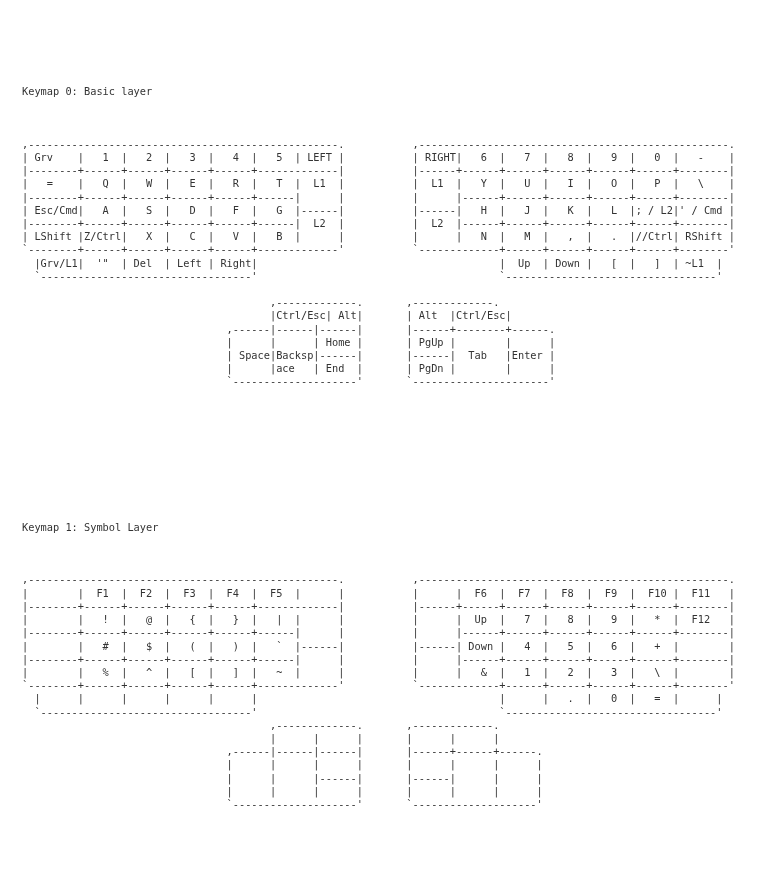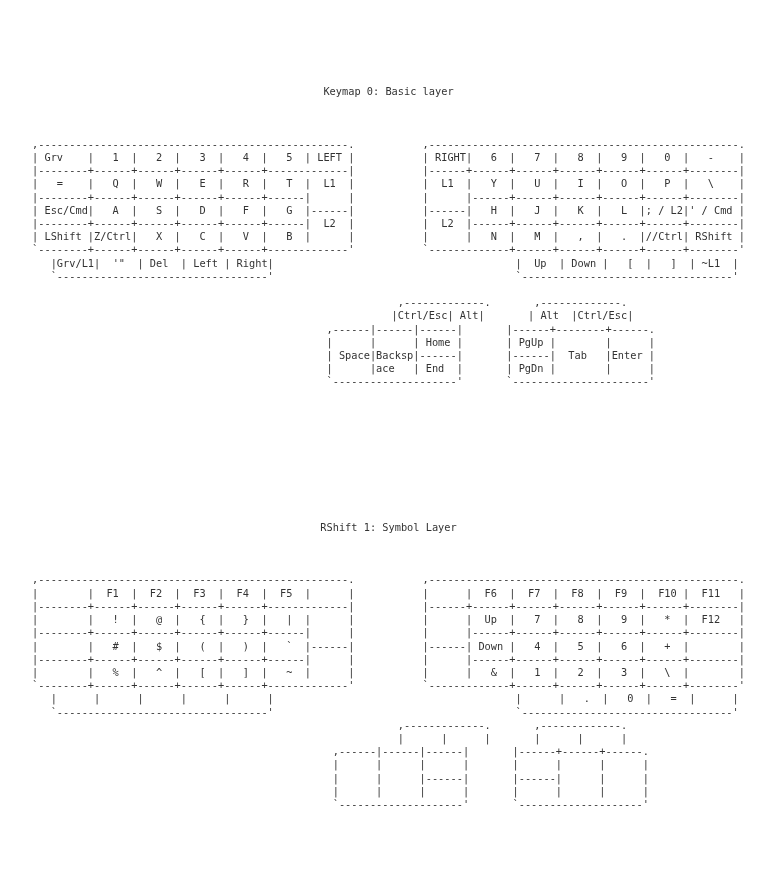--- a/index.html
+++ b/index.html
@@ -10,21 +10,20 @@
     font-family: "DejaVu Sans Mono", "Liberation Mono", monospace;
     font-size: 10.3px;
     line-height: var(--lh);
     white-space: pre;
   }
   pre {
     margin: 0;
     font: inherit;
     line-height: var(--lh);
     white-space: pre;
-    text-align: center;
   }
   .keymap-title { margin: 0 0 var(--lh) 0; }
   .art-0 { margin: 0 0 calc(var(--lh) * 3) 0; }
   .art-1 { margin: 0 0 var(--lh) 0; }
 </style>
 </head>
 <body>
 
 <div class="doc">
 
@@ -45,21 +44,21 @@
                                         ,-------------.       ,-------------.
                                         |Ctrl/Esc| Alt|       | Alt  |Ctrl/Esc|
                                  ,------|------|------|       |------+--------+------.
                                  |      |      | Home |       | PgUp |        |      |
                                  | Space|Backsp|------|       |------|  Tab   |Enter |
                                  |      |ace   | End  |       | PgDn |        |      |
                                  `--------------------'       `----------------------'</pre>
   </section>
 
   <section>
-    <pre class="keymap-title">RShift 1: Symbol Layer</pre>
+    <pre class="keymap-title">Keymap 1: Symbol Layer</pre>
     <pre class="art-1">,--------------------------------------------------.           ,--------------------------------------------------.
 |        |  F1  |  F2  |  F3  |  F4  |  F5  |      |           |      |  F6  |  F7  |  F8  |  F9  |  F10 |  F11   |
 |--------+------+------+------+------+-------------|           |------+------+------+------+------+------+--------|
 |        |   !  |   @  |   {  |   }  |   |  |      |           |      |  Up  |   7  |   8  |   9  |   *  |  F12   |
 |--------+------+------+------+------+------|      |           |      |------+------+------+------+------+--------|
 |        |   #  |   $  |   (  |   )  |   `  |------|           |------| Down |   4  |   5  |   6  |   +  |        |
 |--------+------+------+------+------+------|      |           |      |------+------+------+------+------+--------|
 |        |   %  |   ^  |   [  |   ]  |   ~  |      |           |      |   &amp;  |   1  |   2  |   3  |   \  |        |
 `--------+------+------+------+------+-------------'           `-------------+------+------+------+------+--------'
   |      |      |      |      |      |                                       |      |   .  |   0  |   =  |      |

